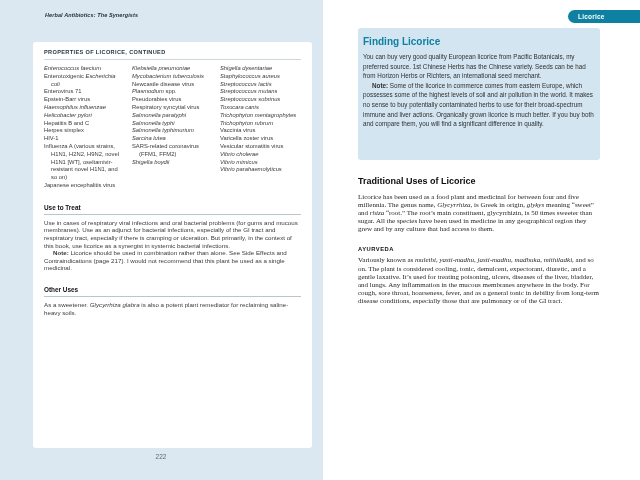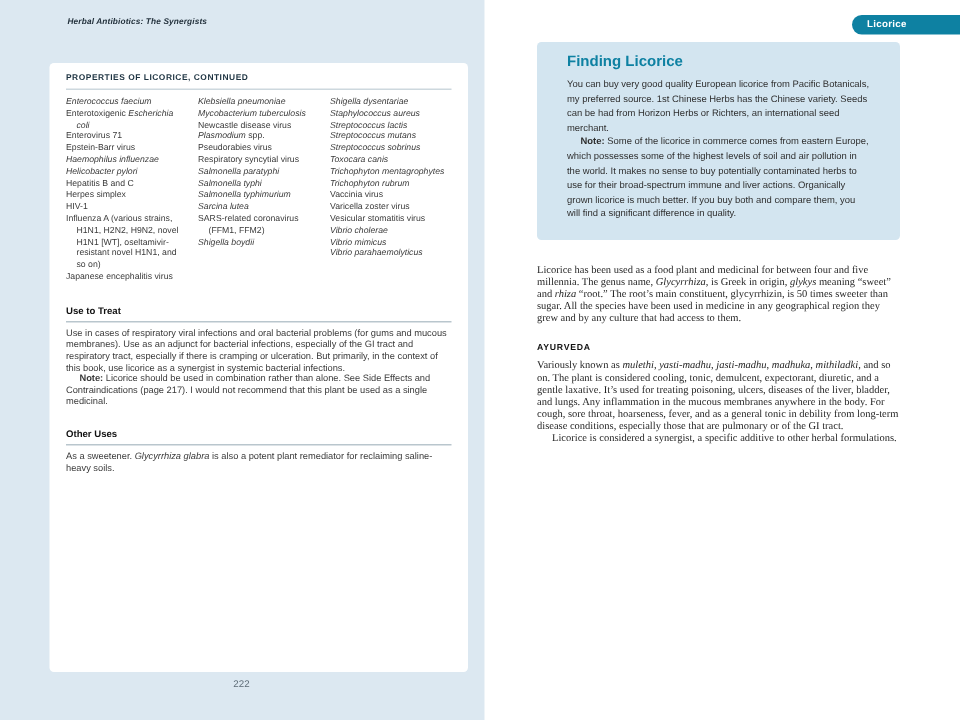--- a/index.html
+++ b/index.html
@@ -56,21 +56,21 @@
   .page-right { position:absolute; left:323px; top:0; width:317px; height:480px; background:#ffffff; }
   .chapter-tab {
     position:absolute; left:245px; top:10px; width:72px; height:13px;
     background:#0e81a2; border-radius:7px 0 0 7px;
     color:#ffffff; font-size:6.5px; font-weight:bold;
     line-height:13px; padding-left:10px; letter-spacing:.2px;
   }
   .finding-box {
     position:absolute; left:35px; top:28px; width:242px; height:132px;
     background:#d3e5f0; border-radius:3px;
-    padding:8px 20px;
+    padding:8px 5px;
   }
   .finding-box h2 {
     font-size:10px; font-weight:bold; color:#0e81a2; margin-bottom:5px;
   }
   .finding-box p { font-size:6.3px; line-height:9.6px; color:#2f2f2f; }
 
   .main-col { position:absolute; left:35px; top:176px; width:242px; }
   .main-col h1 {
     font-size:9px; font-weight:bold; color:#0d0d0d; margin-bottom:7px;
   }
@@ -158,19 +158,19 @@
     <span>Licorice</span>
   </div>
 
   <div class="finding-box">
     <h2>Finding Licorice</h2>
     <p>You can buy very good quality European licorice from Pacific Botanicals, my preferred source. 1st Chinese Herbs has the Chinese variety. Seeds can be had from Horizon Herbs or Richters, an international seed merchant.</p>
     <p class="indent"><strong>Note:</strong> Some of the licorice in commerce comes from eastern Europe, which possesses some of the highest levels of soil and air pollution in the world. It makes no sense to buy potentially contaminated herbs to use for their broad-spectrum immune and liver actions. Organically grown licorice is much better. If you buy both and compare them, you will find a significant difference in quality.</p>
   </div>
 
   <div class="main-col">
+    <h1>Traditional Uses of Licorice</h1>
     <p class="serif">Licorice has been used as a food plant and medicinal for between four and five millennia. The genus name, <em>Glycyrrhiza</em>, is Greek in origin, <em>glykys</em> meaning “sweet” and <em>rhiza</em> “root.” The root’s main constituent, glycyrrhizin, is 50 times sweeter than sugar. All the species have been used in medicine in any geographical region they grew and by any culture that had access to them.</p>
     <h4>AYURVEDA</h4>
     <p class="serif">Variously known as <em>mulethi</em>, <em>yasti-madhu</em>, <em>jasti-madhu</em>, <em>madhuka</em>, <em>mithiladki</em>, and so on. The plant is considered cooling, tonic, demulcent, expectorant, diuretic, and a gentle laxative. It’s used for treating poisoning, ulcers, diseases of the liver, bladder, and lungs. Any inflammation in the mucous membranes anywhere in the body. For cough, sore throat, hoarseness, fever, and as a general tonic in debility from long-term disease conditions, especially those that are pulmonary or of the GI tract.</p>
-    <p class="serif indent">Licorice is considered a synergist, a specific additive to other herbal formulations.</p>
   </div>
 
 </div>
 
 </body></html>

